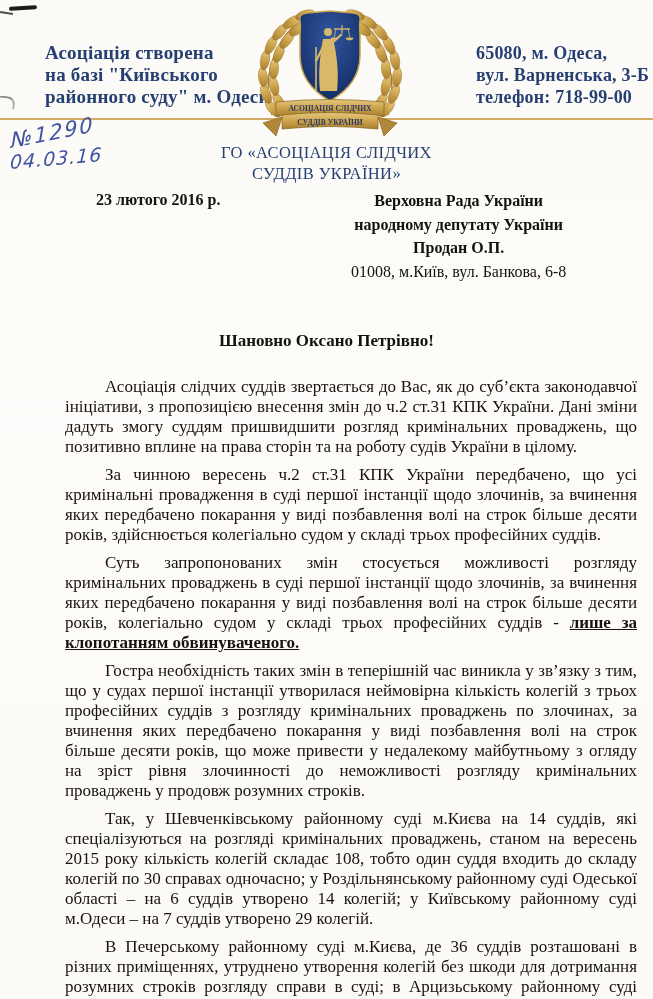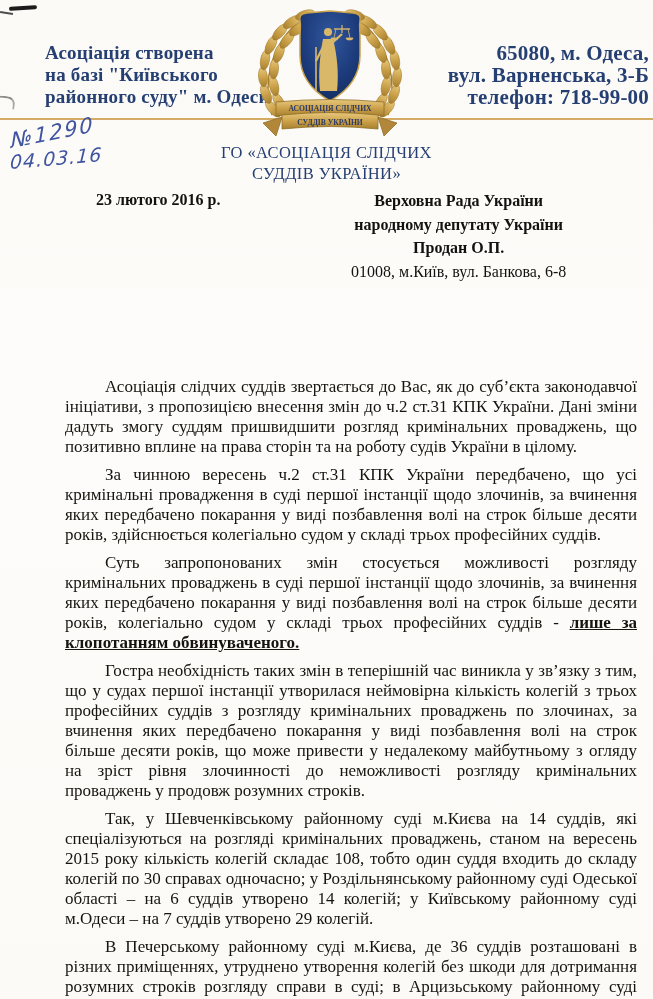--- a/index.html
+++ b/index.html
@@ -10,21 +10,21 @@
     overflow:hidden;
     font-family:"Liberation Serif","DejaVu Serif",serif;
     color:#1b1916;
   }
   
   .art1{position:absolute;left:9px;top:6px;width:28px;height:4px;background:#1c1c1c;transform:rotate(-4deg);border-radius:2px;}
   .art2{position:absolute;left:0;top:12px;width:13px;height:2px;background:#4c4c4c;transform:rotate(9deg);}
   .art3{position:absolute;left:-4px;top:96px;width:17px;height:11px;border-top:2px solid #6a6a6a;border-right:2px solid #8a8a8a;border-top-right-radius:8px;transform:rotate(5deg);opacity:.75;}
   
   .hdr-left{position:absolute;left:14px;top:42px;font-weight:bold;font-size:19px;line-height:22px;color:#263f73;letter-spacing:.2px;margin-left:31px;}
-  .hdr-right{position:absolute;right:4px;top:42px;font-weight:bold;font-size:21px;line-height:22px;color:#263f73;text-align:right;letter-spacing:.2px;}
+  .hdr-right{position:absolute;right:4px;top:42px;font-weight:bold;font-size:18px;line-height:22px;color:#263f73;letter-spacing:.2px;}
   .gold-line{position:absolute;left:0;top:118px;width:653px;height:2px;background:#d4ab64;z-index:1;}
   .emblem{position:absolute;left:246px;top:3px;width:168px;height:136px;z-index:2;}
   .annotation{position:absolute;left:10px;top:120px;color:#4054a0;font-family:"DejaVu Sans",sans-serif;font-style:italic;z-index:3;}
   .annot-no{display:block;font-size:21px;transform:rotate(-11deg) skewX(-10deg);letter-spacing:2px;}
   .annot-date{display:block;font-size:19px;margin-top:3px;transform:rotate(-5deg) skewX(-8deg);letter-spacing:1px;}
   .org-name{position:absolute;left:0;top:142px;width:100%;text-align:center;font-weight:normal;font-size:16.5px;line-height:21px;color:#263f73;letter-spacing:.4px;}
   
   .date-line{position:absolute;left:96px;top:191px;font-weight:bold;font-size:16px;color:#141210;}
   .recipient{position:absolute;left:351px;top:189px;font-size:16px;line-height:23.5px;color:#141210;}
   .recipient .b{font-weight:bold;text-align:center;}
@@ -129,20 +129,21 @@
 
   <div class="date-line">23 лютого 2016 р.</div>
 
   <div class="recipient">
     <div class="b">Верховна Рада України</div>
     <div class="b">народному депутату  України</div>
     <div class="b">Продан   О.П.</div>
     <div>01008, м.Київ, вул. Банкова, 6-8</div>
   </div>
 
+  <div class="salutation">Шановно Оксано Петрівно!</div>
 
   <div class="body-text">
     <p>Асоціація слідчих суддів звертається до Вас, як до суб’єкта законодавчої ініціативи, з пропозицією внесення змін до ч.2 ст.31 КПК України. Дані зміни дадуть змогу суддям пришвидшити розгляд кримінальних проваджень, що позитивно вплине на права сторін та на роботу судів України в цілому.</p>
     <p>За чинною вересень ч.2 ст.31 КПК України передбачено, що усі кримінальні провадження в суді першої інстанції щодо злочинів, за вчинення яких передбачено покарання у виді позбавлення волі на строк більше десяти років, здійснюється колегіально судом у складі трьох професійних суддів.</p>
     <p><span>Суть запропонованих змін стосується можливості розгляду кримінальних проваджень в суді першої інстанції щодо злочинів, за вчинення яких передбачено покарання у виді позбавлення волі на строк більше десяти років, колегіально судом у складі трьох професійних суддів - </span><span class="emphasis">лише за клопотанням обвинуваченого.</span></p>
     <p>Гостра необхідність таких змін в теперішній час виникла у зв’язку з тим, що у судах першої інстанції утворилася неймовірна кількість колегій з трьох професійних суддів з розгляду кримінальних проваджень по злочинах, за вчинення яких передбачено покарання у виді позбавлення волі на строк більше десяти років, що може привести у недалекому майбутньому з огляду на зріст рівня злочинності до неможливості розгляду кримінальних проваджень у продовж розумних строків.</p>
     <p>Так, у Шевченківському районному суді м.Києва на 14 суддів, які спеціалізуються на розгляді кримінальних проваджень, станом на вересень 2015 року кількість колегій складає 108, тобто один суддя входить до складу колегій по 30 справах одночасно; у Роздільнянському районному суді Одеської області – на 6 суддів утворено 14 колегій; у Київському районному суді м.Одеси – на 7 суддів утворено 29 колегій.</p>
     <p>В Печерському районному суді м.Києва, де 36 суддів розташовані в різних приміщеннях, утруднено утворення колегій без шкоди для дотримання розумних строків розгляду справи в суді; в Арцизьському районному суді Одеської області на 3 суддів, які мають повноваження, у</p>
   </div>
 

